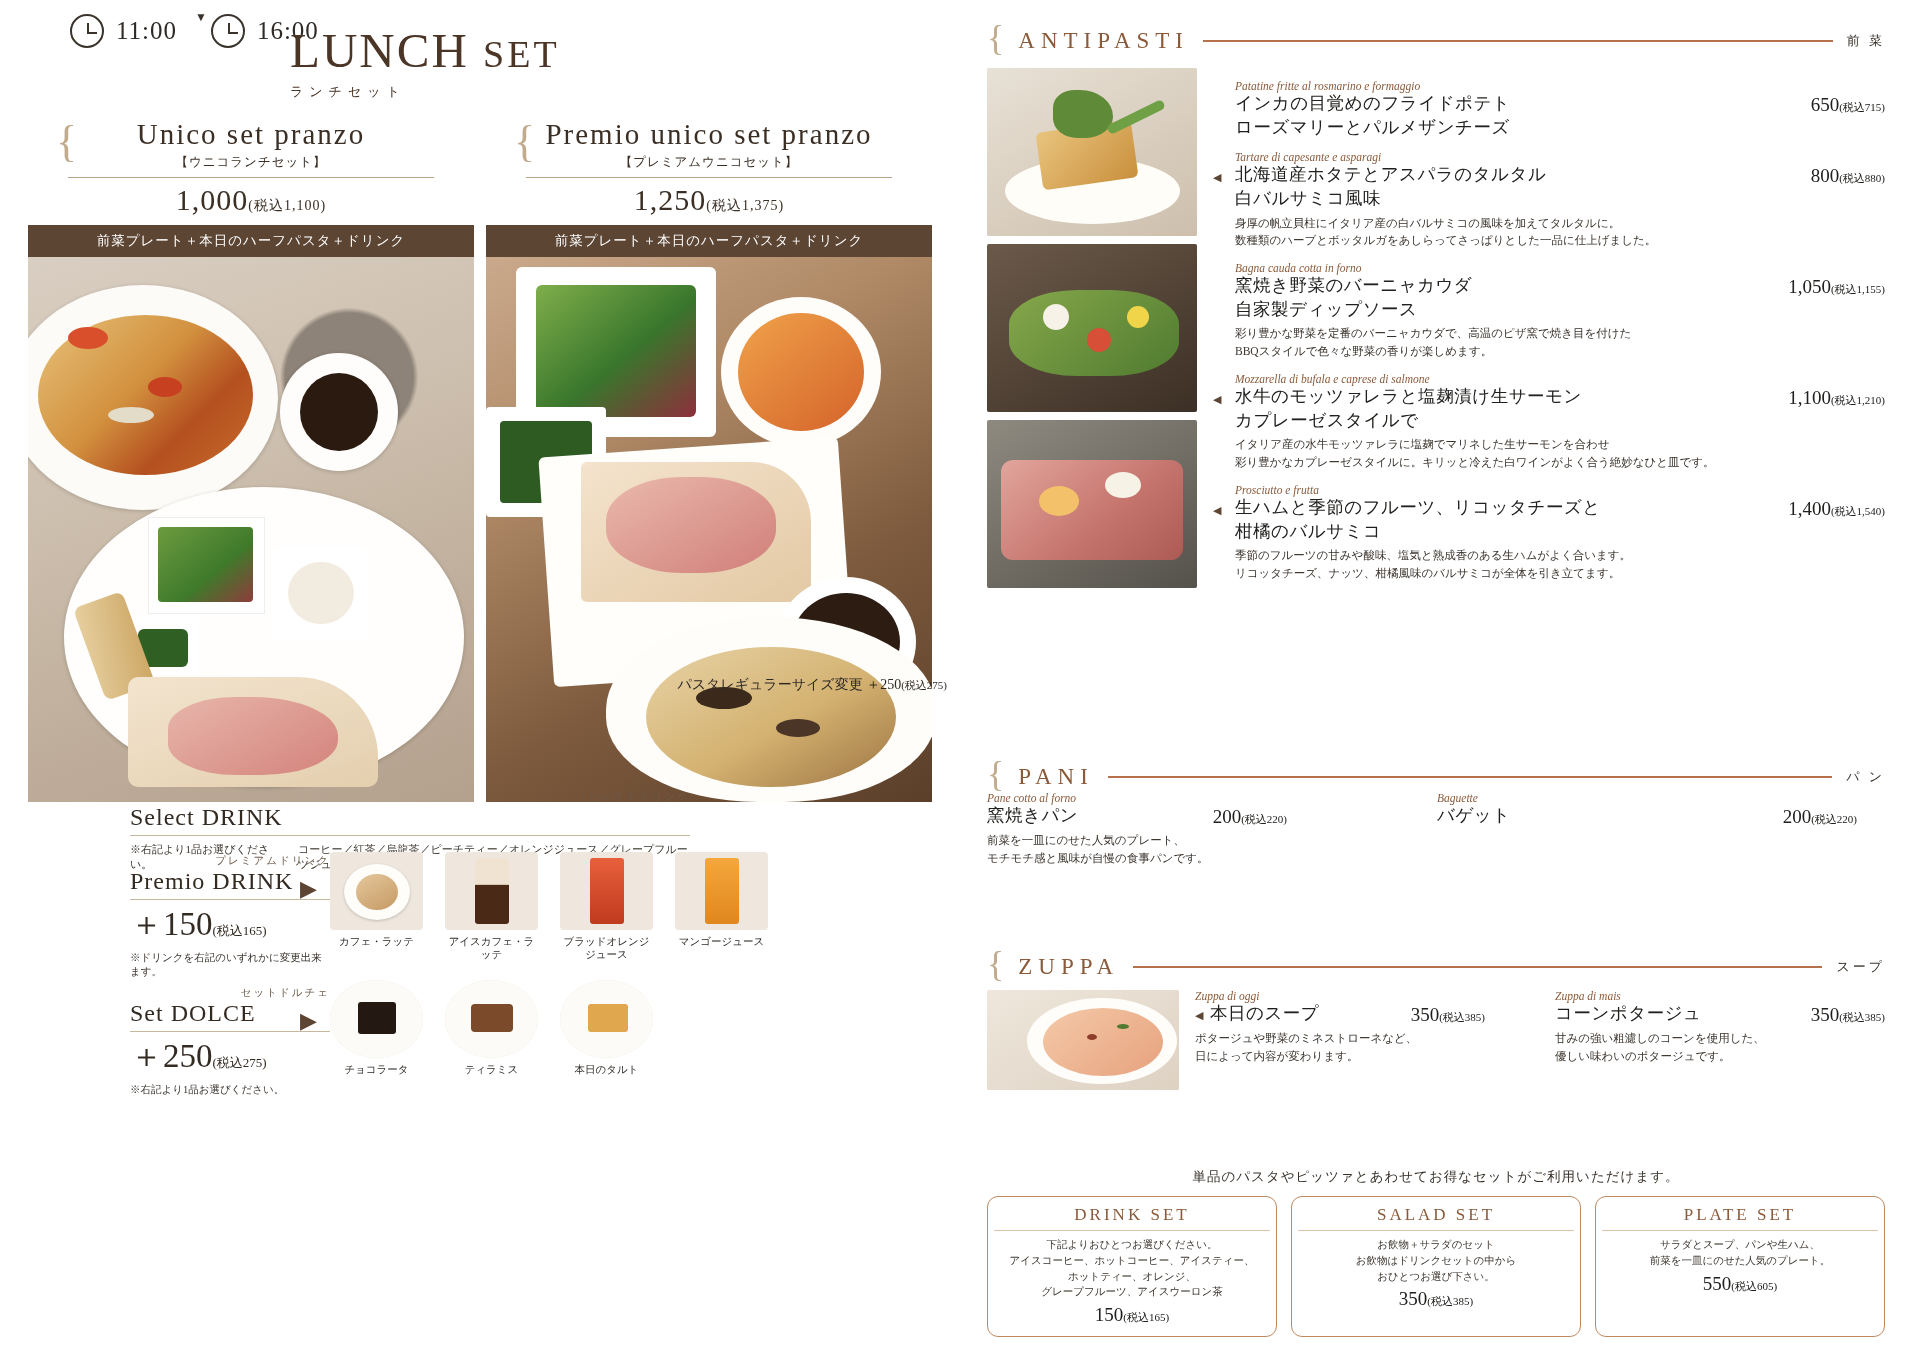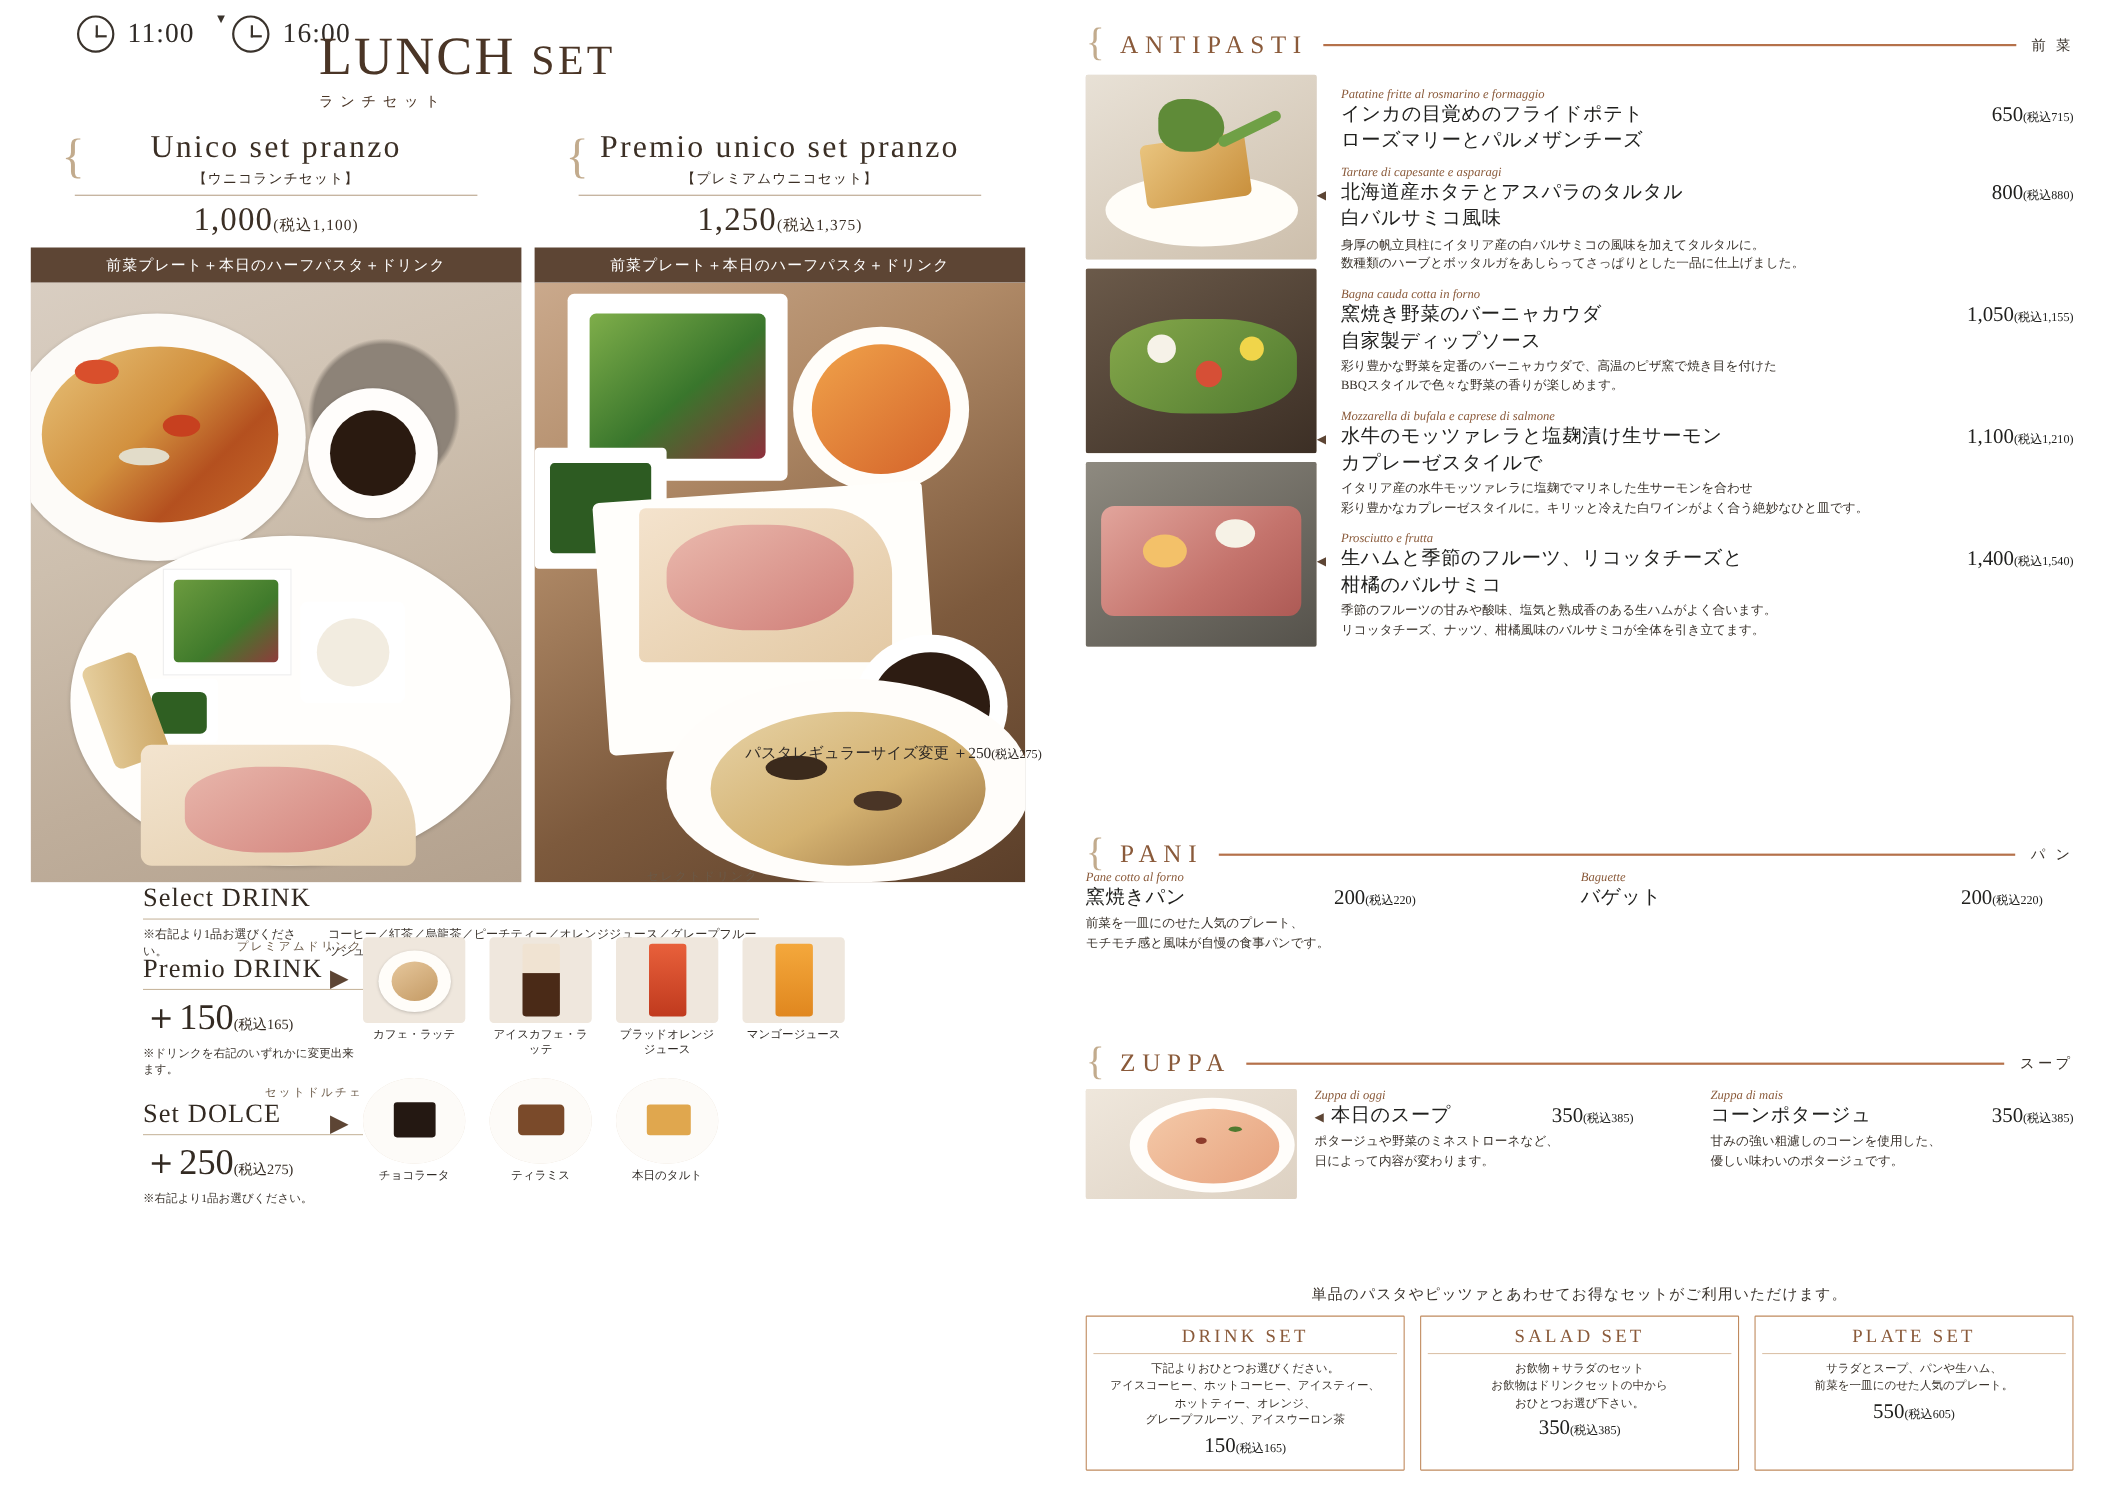--- a/index.html
+++ b/index.html
@@ -77,34 +77,34 @@
   .item{display:flex;gap:10px;margin-top:12px;}
   .it-mark{font-size:11px;color:#5d4534;width:12px;padding-top:20px;}
   .it-body{flex:1;}
   .it-latin{font-size:11.5px;font-style:italic;color:#8a5a3a;font-family:"Liberation Serif",serif;}
   .it-row{display:flex;align-items:flex-start;justify-content:space-between;gap:12px;}
   .it-name{font-size:17.5px;color:#20201e;line-height:1.35;letter-spacing:0.5px;}
   .it-price{font-size:19px;color:#20201e;white-space:nowrap;padding-top:2px;}
   .it-price .tax{font-size:11px;}
   .it-desc{font-size:11.5px;color:#3a332c;line-height:1.55;margin-top:4px;}
 
-  .anti-wrap{display:flex;gap:0;}
+  .anti-wrap{display:flex;gap:16px;}
   .anti-photos{width:210px;}
   .aphoto{width:210px;height:168px;background:#ded5cb;border-radius:2px;margin-bottom:8px;overflow:hidden;position:relative;}
 
   .pani-cols{display:flex;gap:30px;margin-top:0;}
   .pani-col{width:420px;}
   .zuppa-wrap{display:flex;gap:16px;margin-top:8px;}
   .zphoto{width:210px;height:100px;background:#ece2d6;border-radius:2px;overflow:hidden;position:relative;}
   .zuppa-cols{display:flex;gap:30px;flex:1;}
   .zcol{width:330px;}
 
   .sets-note{text-align:center;font-size:13.5px;color:#3a332c;margin-top:16px;letter-spacing:1px;}
   .boxes{display:flex;gap:14px;margin-top:10px;}
-  .box{flex:1;border:1px solid #c08a5e;border-radius:1px;padding:8px 6px 10px;text-align:center;}
+  .box{flex:1;border:1px solid #c08a5e;border-radius:11px;padding:8px 6px 10px;text-align:center;}
   .box-t{font-size:17px;letter-spacing:3px;color:#8a5a3a;border-bottom:1px solid #dcc3aa;padding-bottom:5px;}
   .box-d{font-size:10.5px;color:#3a332c;line-height:1.5;margin-top:6px;}
   .box-p{font-size:19px;color:#20201e;margin-top:4px;}
   .box-p .tax{font-size:11px;}
 
   
   .im{position:absolute;inset:0;}
   .plate{position:absolute;border-radius:50%;background:#fff;box-shadow:0 1px 4px rgba(0,0,0,.18);}
 </style>
 </head>

